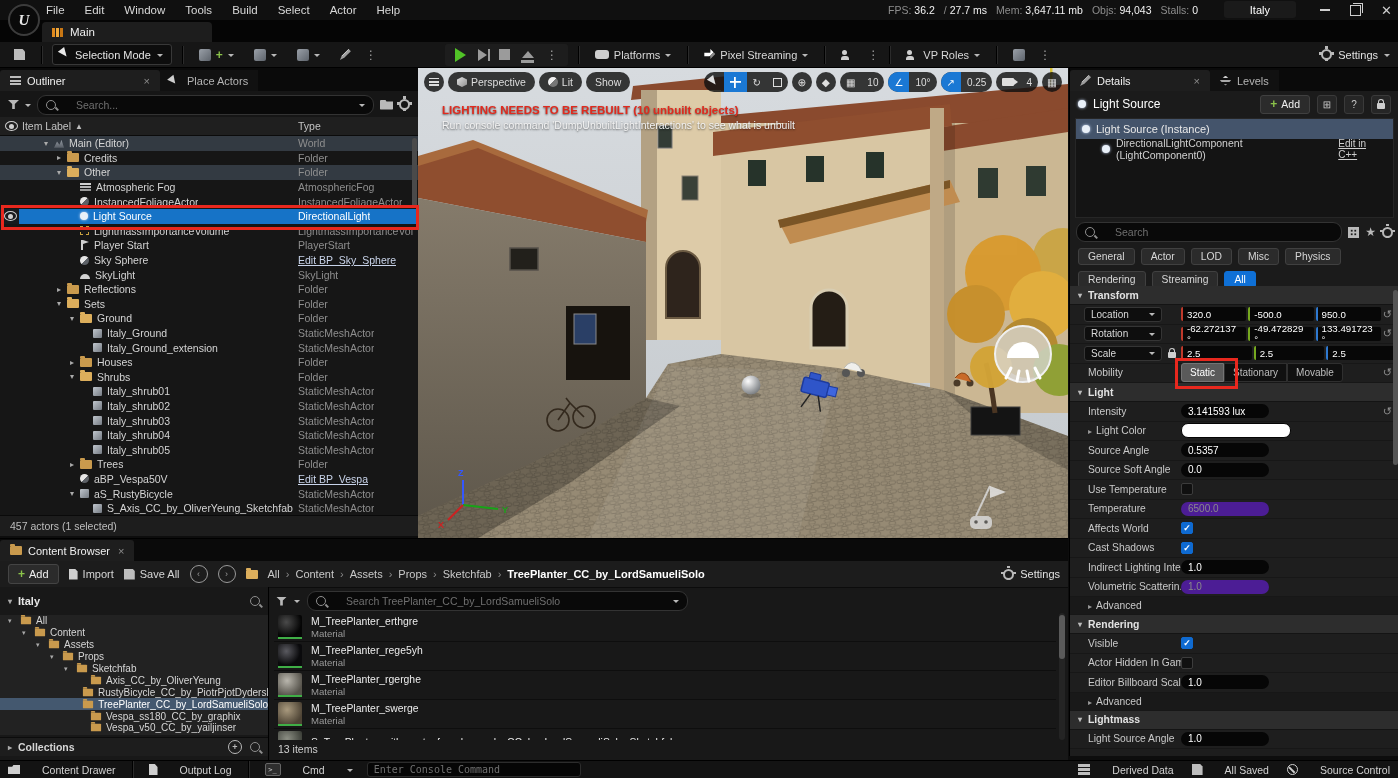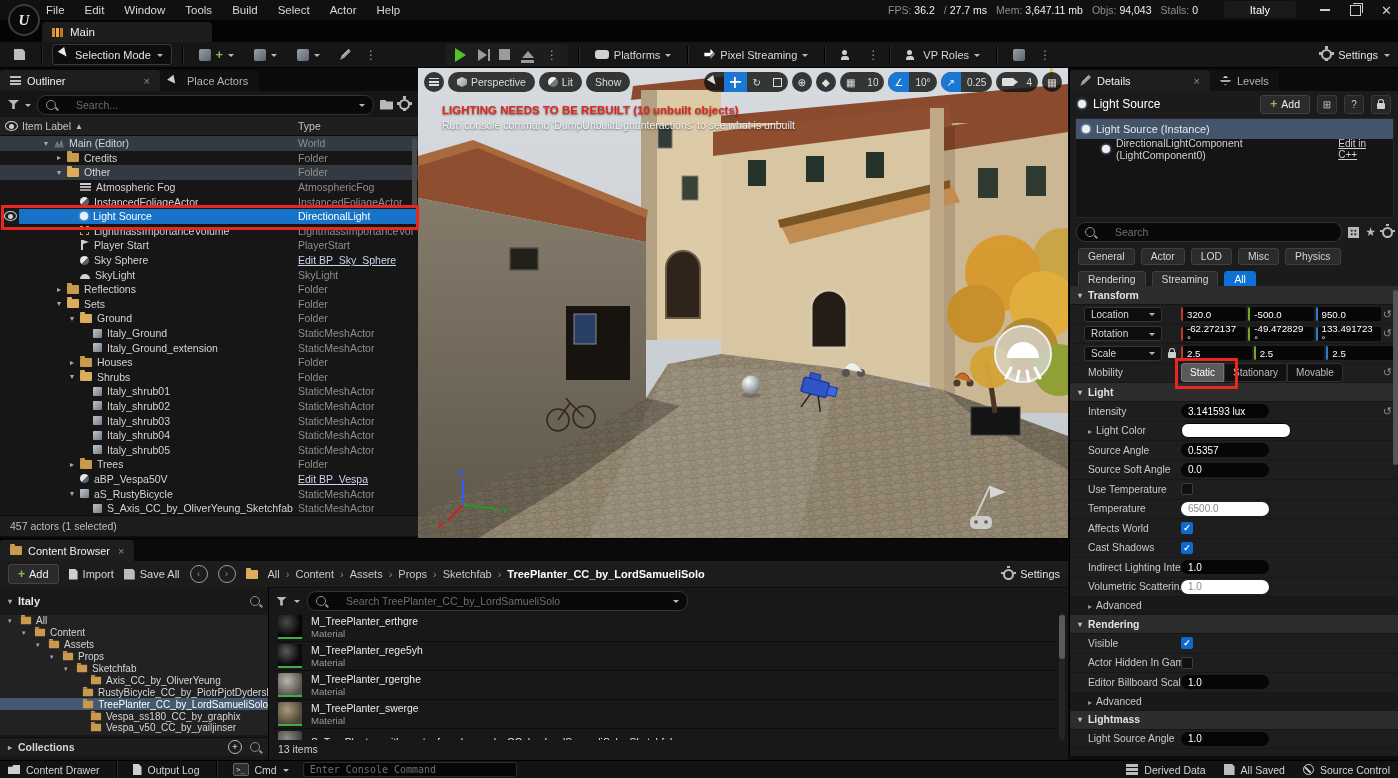--- a/index.html
+++ b/index.html
@@ -167,21 +167,21 @@
   .plabel .twy{font-size:8px;color:#999;margin-right:4px;}
   .pilldrop{margin-left:14px;width:78px;height:15px;background:#0e0e0e;border:1px solid #353535;border-radius:3px;
         display:flex;align-items:center;justify-content:space-between;padding:0 6px;box-sizing:border-box;font-size:10px;color:#d9d9d9;flex:none;}
   .lockcell{width:19px;display:flex;justify-content:center;flex:none;}
   .vin{width:72px;height:14px;background:#070707;border-radius:2px;border-left:2px solid #666;margin-right:2px;
         padding:0 4px;display:flex;align-items:center;font-size:9.7px;color:#fff;box-sizing:border-box;}
   .vin.x{border-left-color:#c0392b;} .vin.y{border-left-color:#76a81f;} .vin.z{border-left-color:#2e79d0;}
   .preset{margin-left:auto;margin-right:7px;color:#8f8f8f;font-size:11px;}
   .pinput{width:88px;height:14px;background:#060606;border-radius:7px;padding:0 7px;display:flex;align-items:center;
         font-size:10px;color:#fff;box-sizing:border-box;}
-  .pinput.disabled{background:#ffffff;color:#8a8a8a;}
+  .pinput.disabled{background:#4c1d95;color:#8a8a8a;}
   .seg3{display:flex;}
   .segbtn{height:17px;padding:0 8px;background:#101010;border:1px solid #2f2f2f;display:flex;align-items:center;font-size:10px;color:#bdbdbd;}
   .segbtn:first-child{border-radius:3px 0 0 3px;} .segbtn:last-child{border-radius:0 3px 3px 0;}
   .segbtn.active{background:#5a5a5a;border-color:#747474;color:#fff;}
   .cb{width:12px;height:12px;background:#101010;border:1px solid #3c3c3c;border-radius:2px;box-sizing:border-box;}
   .cb.checked{background:#0f6ad0;border-color:#0f6ad0;display:flex;align-items:center;justify-content:center;}
   .cb.checked::after{content:"✓";color:#fff;font-size:9px;font-weight:bold;}
   .swatch{width:108px;height:13px;background:#fff;border-radius:7px;border:1px solid #050505;}
   .dscroll{position:absolute;right:1px;top:222px;width:5px;height:175px;background:#555;border-radius:3px;z-index:5;}
   
@@ -220,21 +220,21 @@
   .asset-row.thumb-cut .thumb{background:radial-gradient(circle at 38% 32%,#8c8f84,#3c3f38 70%);}
   .a-meta{display:flex;flex-direction:column;justify-content:center;gap:1px;overflow:hidden;}
   .a-name{font-size:10.4px;color:#ececec;white-space:nowrap;}
   .a-type{font-size:9.6px;color:#9a9a9a;}
   .cb-count{position:absolute;left:8px;bottom:6px;font-size:10.5px;color:#cfcfcf;}
   .ascroll{position:absolute;right:3px;top:26px;width:6px;height:127px;background:#242424;border-radius:3px;}
   .ascroll::after{content:"";position:absolute;left:0;top:2px;width:6px;height:44px;background:#5a5a5a;border-radius:3px;}
   
   .statusbar{position:absolute;left:0;top:760px;width:100%;height:18px;background:#131313;border-top:1px solid #000;
       display:flex;align-items:center;gap:14px;padding:0 8px;box-sizing:border-box;font-size:10.5px;color:#d2d2d2;}
-  .sb-item{display:flex;align-items:center;gap:6px;justify-content:space-between;}
+  .sb-item{display:flex;align-items:center;gap:22px;justify-content:space-between;}
   .i-drawer{width:12px;height:9px;background:#cfcfcf;clip-path:polygon(0 20%,35% 20%,45% 0,100% 0,100% 100%,0 100%);}
   .i-doc{width:9px;height:11px;background:#cfcfcf;clip-path:polygon(0 0,70% 0,100% 28%,100% 100%,0 100%);}
   .i-term{width:14px;height:11px;background:#2e2e2e;border:1px solid #666;border-radius:2px;color:#cfcfcf;font-size:7px;display:flex;align-items:center;justify-content:center;font-family:"DejaVu Sans Mono",monospace;}
   .console-input{width:200px;height:13px;background:#060606;border:1px solid #2c2c2c;border-radius:3px;padding:0 6px;
       font-family:"DejaVu Sans Mono",monospace;font-size:10px;color:#cfcfcf;}
   .console-input::placeholder{color:#707070;}
   .sb-right{margin-left:auto;display:flex;align-items:center;gap:18px;}
   .i-server{width:12px;height:11px;background:linear-gradient(#bdbdbd 0 3px,transparent 3px 4px,#bdbdbd 4px 7px,transparent 7px 8px,#bdbdbd 8px 11px);}
   .i-nosrc{width:11px;height:11px;border:1.5px solid #cfcfcf;border-radius:50%;position:relative;box-sizing:border-box;}
   .i-nosrc::after{content:"";position:absolute;left:0;top:3.5px;width:8px;height:1.5px;background:#cfcfcf;transform:rotate(45deg);}

